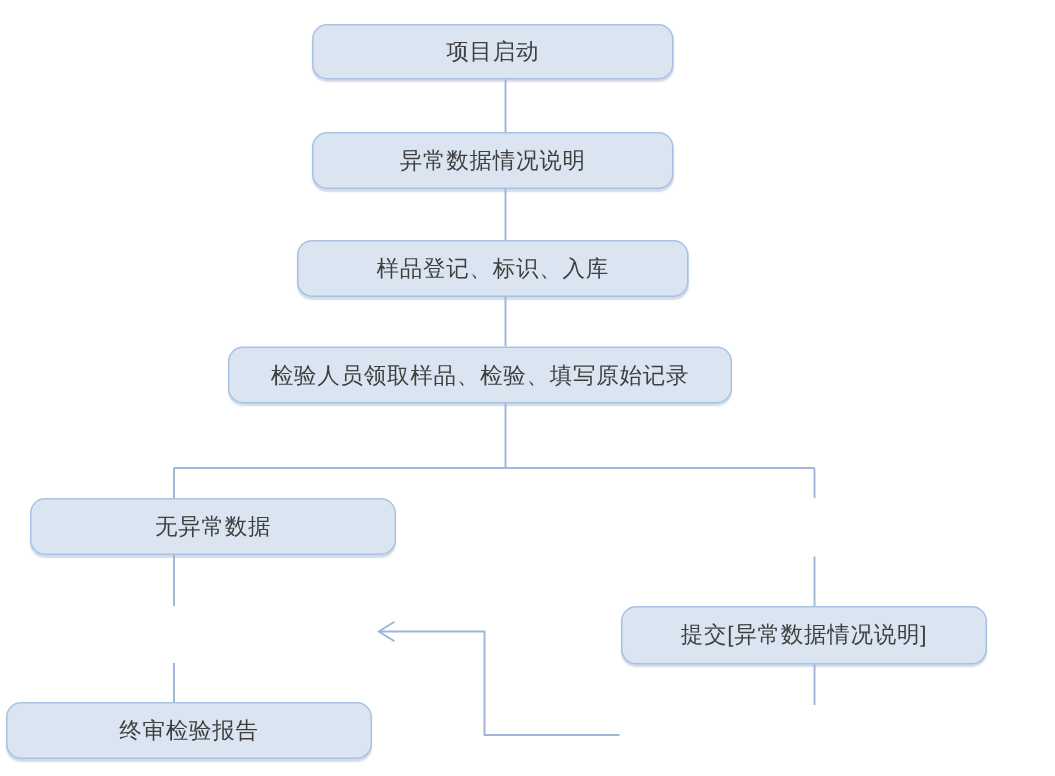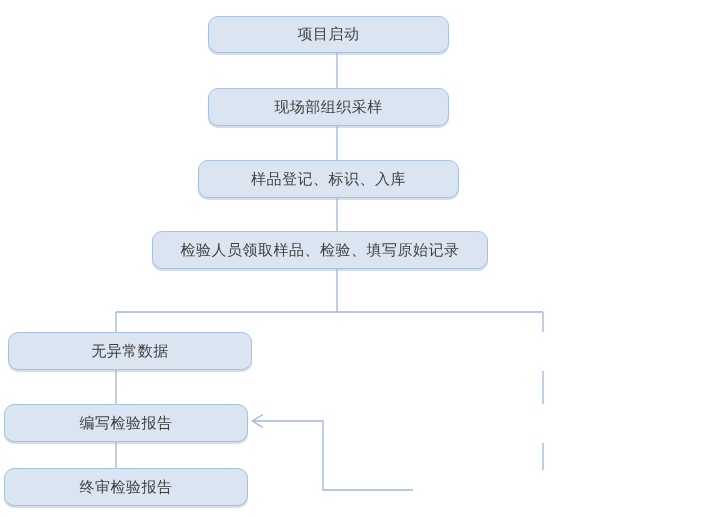--- a/index.html
+++ b/index.html
@@ -39,21 +39,21 @@
     color: #3f3f3f;
     letter-spacing: 0.5px;
     white-space: nowrap;
   }
   
   #node-project-start        { left: 208px; top: 16px;  width: 241px; height: 37px; }
   #node-field-sampling       { left: 208px; top: 88px;  width: 241px; height: 38px; }
   #node-sample-registration  { left: 198px; top: 160px; width: 261px; height: 38px; }
   #node-inspection-record    { left: 152px; top: 231px; width: 336px; height: 38px; }
   
-  #node-no-abnormal-data     { left: 8px;   top: 332px; width: 244px; height: 38px; }
+  #node-no-abnormal-data     { left: 20px;   top: 332px; width: 244px; height: 38px; }
   #node-write-report         { left: 4px;   top: 404px; width: 244px; height: 38px; }
   #node-final-review         { left: 4px;   top: 468px; width: 244px; height: 38px; text-align: center; }
   
   #node-abnormal-data        { left: 414px; top: 332px; width: 244px; height: 39px; }
   #node-submit-explanation   { left: 414px; top: 404px; width: 244px; height: 39px; }
   #node-sales-control-sheet  { left: 413px; top: 470px; width: 281px; height: 38px; }
 </style>
 </head>
 <body>
 
@@ -71,20 +71,20 @@
     <line x1="116" y1="442" x2="116" y2="468"></line>
 
     <line x1="543" y1="371" x2="543" y2="404"></line>
     <line x1="543" y1="443" x2="543" y2="470"></line>
 
     <path d="M413,490 L323,490 L323,421 L253,421"></path>
     <path d="M263,414.5 L252.5,421 L263,427.5"></path>
   </svg>
 
   <div class="node" id="node-project-start">项目启动</div>
-  <div class="node" id="node-field-sampling">现场部组织采样</div>
+  <div class="node" id="node-field-sampling">异常数据情况说明</div>
   <div class="node" id="node-sample-registration">样品登记、标识、入库</div>
   <div class="node" id="node-inspection-record">检验人员领取样品、检验、填写原始记录</div>
   <div class="node" id="node-no-abnormal-data">无异常数据</div>
-  <div class="node" id="node-write-report">编写检验报告</div>
+  <div class="node" id="node-submit-explanation">提交[异常数据情况说明]</div>
   <div class="node" id="node-final-review">终审检验报告</div>
 
 </div>
 
 </body></html>

